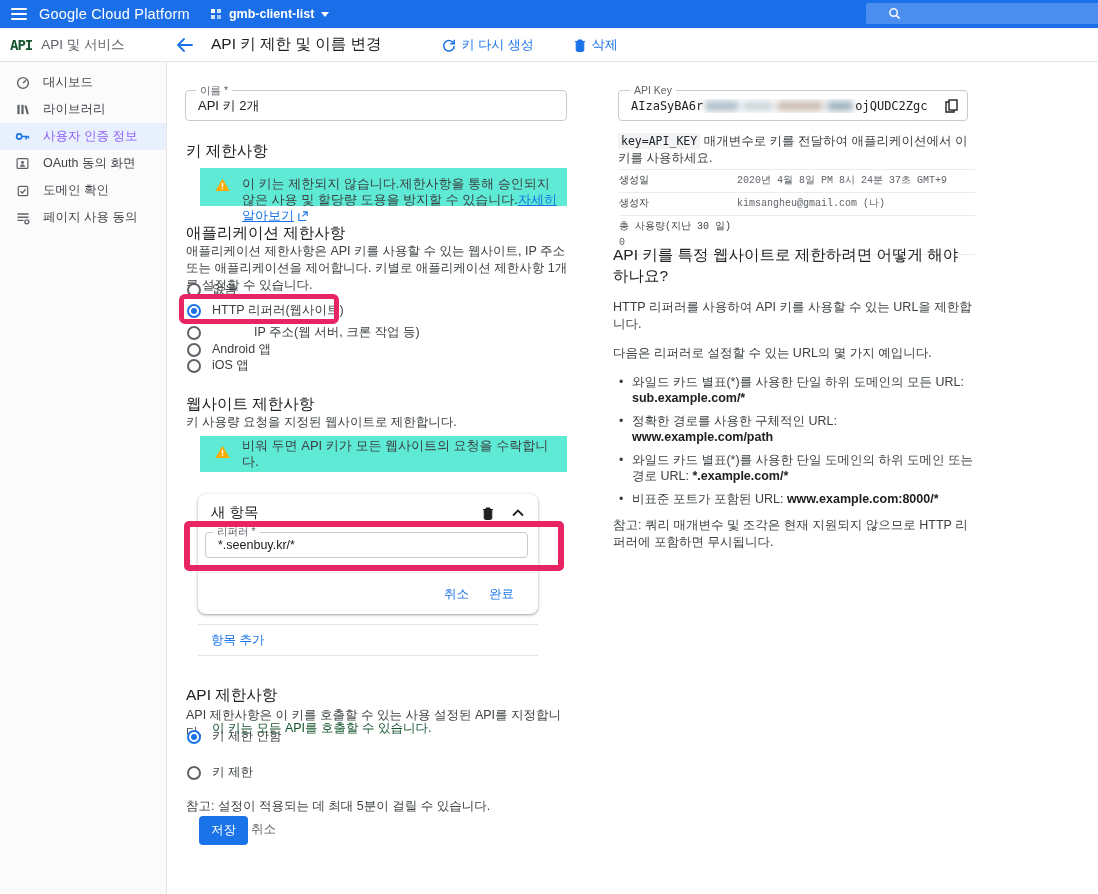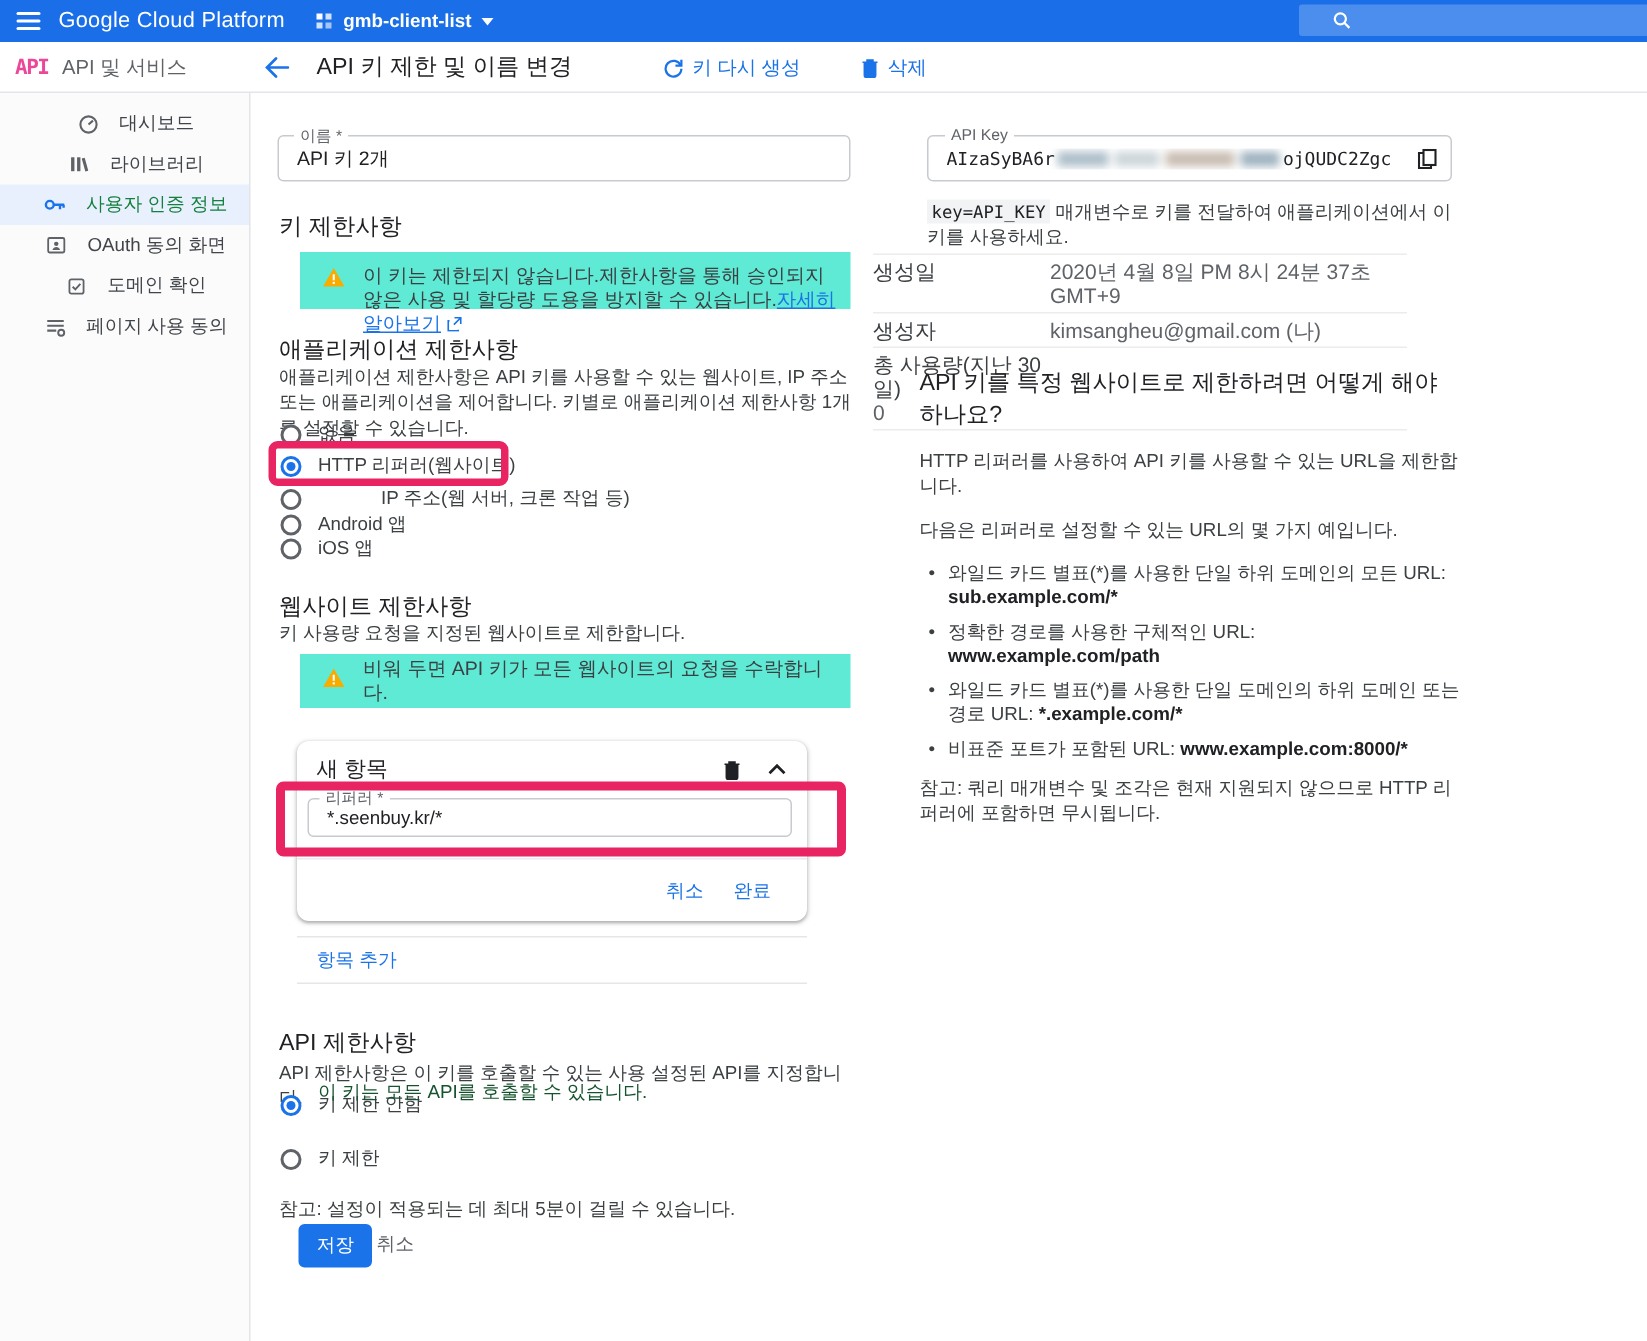--- a/index.html
+++ b/index.html
@@ -13,34 +13,34 @@
   .hamburger span { display:block; height:2px; background:#fff; border-radius:1px; }
   .brand { margin-left:12px; font-size:14.5px; letter-spacing:.2px; font-weight:400; }
   .proj { display:flex; align-items:center; margin-left:20px; font-size:12.5px; font-weight:bold; cursor:pointer; }
   .proj .caret { width:0; height:0; border-left:4px solid transparent; border-right:4px solid transparent; border-top:5px solid #fff; margin-left:7px; }
   .searchbox { position:absolute; left:866px; top:3px; width:232px; height:21px; background:rgba(255,255,255,.22); border-radius:2px 0 0 2px; display:flex; align-items:center; }
   .searchbox svg { margin-left:22px; }
 
   
   .subheader { position:absolute; left:0; top:28px; width:1098px; height:34px; background:#fff; border-bottom:1px solid #e3e5e8; display:flex; align-items:center; }
   .prod { width:167px; height:100%; display:flex; align-items:center; }
-  .prod-logo { font-family:"DejaVu Sans Mono", monospace; font-weight:bold; font-size:14px; color:#ec4899; margin-left:10px; letter-spacing:-1px; }
+  .prod-logo { font-family:"DejaVu Sans Mono", monospace; font-weight:bold; font-size:14px; color:#14532d; margin-left:10px; letter-spacing:-1px; }
   .prod-name { margin-left:9px; font-size:13.5px; color:#5f6368; }
   .back-btn { margin-left:9px; color:#1a73e8; cursor:pointer; display:flex; align-items:center; }
   .page-title { margin-left:18px; font-size:15.5px; color:#202124; }
   .hdr-action { display:flex; align-items:center; color:#1a73e8; font-size:13px; cursor:pointer; }
   .hdr-action svg { margin-right:6px; }
   .act-regen { margin-left:60px; }
   .act-del { margin-left:40px; }
 
   
   .sidebar { position:absolute; left:0; top:62px; width:167px; height:832px; background:#fbfbfc; border-right:1px solid #e3e5e8; padding-top:7px; }
-  .side-item { height:27px; display:flex; align-items:center; padding-left:15px; font-size:12.5px; color:#414549; cursor:pointer;justify-content:center; }
+  .side-item { height:27px; display:flex; align-items:center; padding-left:15px; font-size:12.5px; color:#414549; cursor:pointer; }
   .side-item .si { width:15px; height:15px; margin-right:13px; display:flex; align-items:center; justify-content:center; }
-  .side-item.sel { background:#e8f0fe; color:#15803d; }
+  .side-item.sel { background:#e8f0fe; color:#8b5cf6; }
 
   
   .h2 { font-size:15.5px; color:#202124; font-weight:400; }
   .txt { font-size:12.5px; color:#3c4043; line-height:17px; }
   .warnbox { position:absolute; background:#5eead4; display:flex; align-items:flex-start; font-size:13px; line-height:16px; color:#3c4043; }
   .warnbox .wi { margin:10px 12px 0 15px; flex:0 0 auto; }
   .warnbox .wt { margin-top:8px; margin-right:10px; }
   .link { color:#1a73e8; text-decoration:underline; cursor:pointer; }
 
   .tf { position:absolute; border:1px solid #c7cace; border-radius:4px; background:#fff; display:flex; align-items:center; }
@@ -66,21 +66,21 @@
 
   .additem { position:absolute; left:198px; top:624px; width:340px; height:32px; background:#fff; border-top:1px solid #e6e6e6; border-bottom:1px solid #e6e6e6; display:flex; align-items:center; }
   .additem span { margin-left:13px; color:#1a73e8; font-size:12.5px; cursor:pointer; }
 
   .btn-primary { position:absolute; left:199px; top:816px; background:#1a73e8; color:#fff; font-size:12.5px; border:none; border-radius:4px; padding:6px 12px; cursor:pointer; font-family:inherit; }
   .btn-text { position:absolute; left:251px; top:821px; color:#5f6368; font-size:12.5px; cursor:pointer; }
 
   
   .hint { position:absolute; left:618px; top:133px; width:354px; font-size:12.5px; line-height:17px; color:#3c4043; }
   .codechip { font-family:"DejaVu Sans Mono", monospace; background:#f1f3f4; font-size:11.5px; padding:1px 3px; color:#202124; }
-  .meta { position:absolute; left:582px; top:169px; width:356px; font-size:14px; }
+  .meta { position:absolute; left:619px; top:169px; width:356px; font-size:10px;font-family:Liberation Mono, monospace; }
   .meta .mrow { display:flex; border-top:1px solid #ececec; padding:3px 0; }
   .meta .mrow:last-child { border-bottom:1px solid #ececec;flex-direction:column; }
   .meta .ml { width:118px; color:#3c4043; flex:0 0 auto; line-height:16px; }
   .meta .mv { color:#5f6368; line-height:16px; }
 
   .help { position:absolute; left:613px; top:245px; width:362px; }
   .help h3 { font-size:15.5px; font-weight:400; color:#202124; margin-bottom:12px; }
   .help p { font-size:12.5px; color:#3c4043; line-height:17px; margin-bottom:12px; }
   .help ul { list-style:none; margin:2px 0 10px 6px; }
   .help li { font-size:12.5px; color:#3c4043; line-height:16px; margin-bottom:7px; padding-left:13px; position:relative; }

